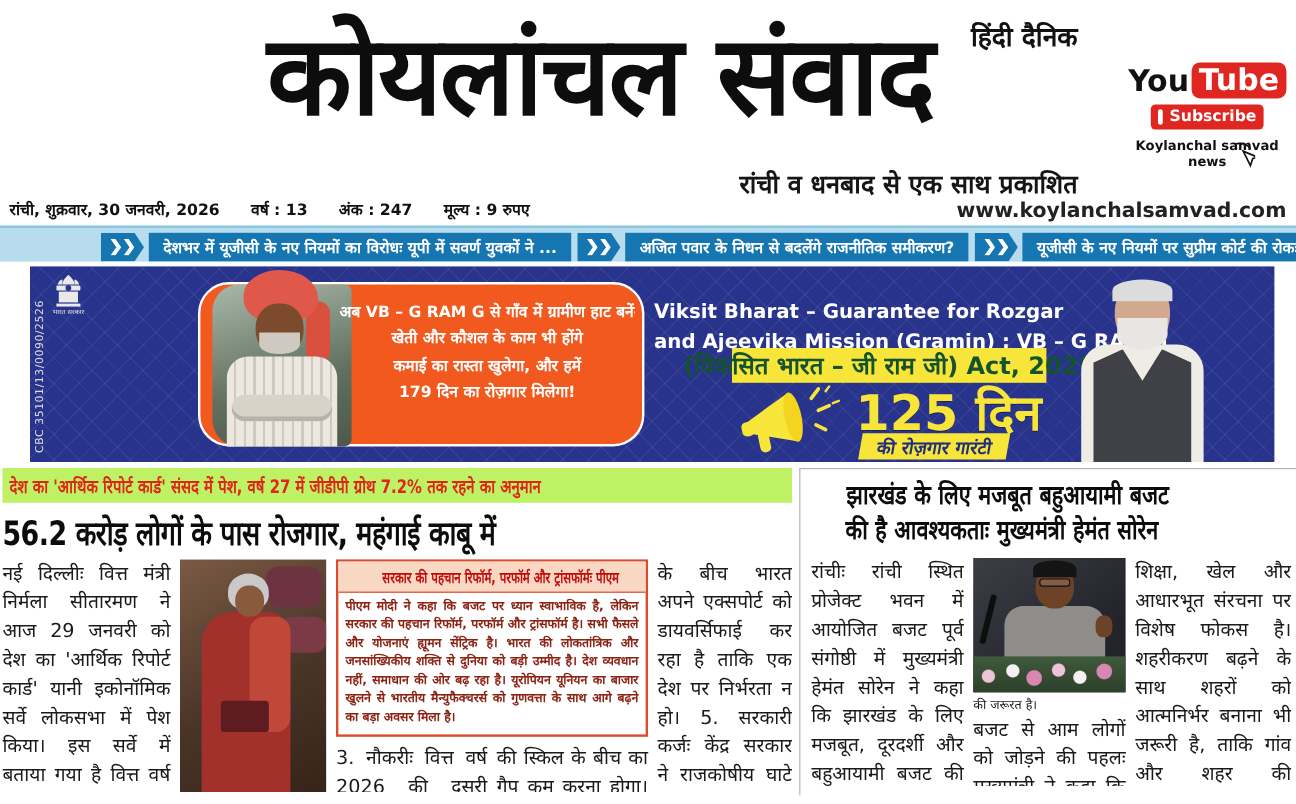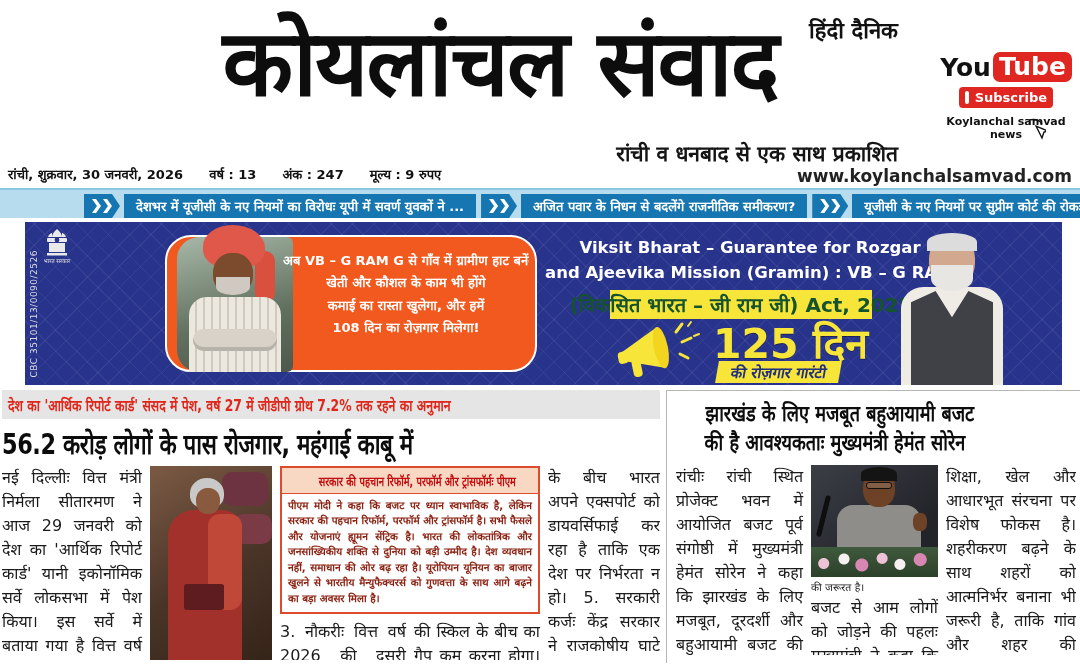--- a/index.html
+++ b/index.html
@@ -47,37 +47,37 @@
   
   .farmer { position:absolute; left:10px; top:-12px; width:116px; height:147px; }
   .farmer .bgx { position:absolute; left:0; top:12px; right:0; bottom:0; background:linear-gradient(165deg,#a8b8a8,#61705f 60%,#4c584c); border-radius:22px 6px 6px 22px; }
   .farmer .turban { position:absolute; left:26px; top:0; width:62px; height:44px; background:#e0584a; border-radius:55% 60% 50% 50%; }
   .farmer .tturb { position:absolute; left:78px; top:26px; width:20px; height:52px; background:#d9503f; border-radius:10px; }
   .farmer .face { position:absolute; left:36px; top:28px; width:40px; height:42px; background:#7c4a2c; border-radius:46%; }
   .farmer .beard { position:absolute; left:39px; top:52px; width:34px; height:18px; background:#cfc9c2; border-radius:0 0 46% 46%; }
   .farmer .shirt { position:absolute; left:12px; top:72px; width:92px; height:75px; background:repeating-linear-gradient(90deg,#ece8e0 0 6px,#cfc9bf 6px 8px); border-radius:18px 18px 0 0; }
   .farmer .arms { position:absolute; left:16px; top:104px; width:84px; height:22px; background:#d8d2c8; border-radius:12px; box-shadow:inset 0 -4px 0 rgba(0,0,0,.15); }
   
-  .scheme { position:absolute; left:520px; top:14px; width:410px; text-align:center; color:#fff; font-weight:bold; font-size:16.5px; line-height:1.5; white-space:nowrap; }
+  .scheme { position:absolute; left:520px; top:26px; width:410px; text-align:left; color:#fff; font-weight:bold; font-size:16.5px; line-height:1.5; white-space:nowrap; }
   .actbox { position:absolute; left:585px; top:68px; width:262px; height:29px; background:#f8e53a; color:#14532d; font-weight:bold; font-size:20px; display:flex; align-items:center; justify-content:center; white-space:nowrap; }
   .mega { position:absolute; left:585px; top:98px; }
   .days-big { position:absolute; left:688px; top:92px; font-size:41px; font-weight:bold; color:#f8e53a; white-space:nowrap; text-shadow:0 1px 0 #00000055; }
   .days-sub { position:absolute; left:692px; top:139px; background:#f8e53a; color:#202f80; font-weight:bold; font-size:15px; padding:1px 14px; transform:skewX(-10deg); white-space:nowrap; }
   
   .modi { position:absolute; right:52px; bottom:0; width:115px; height:150px; }
   .modi .head { position:absolute; left:34px; top:0; width:46px; height:52px; background:#d2a98e; border-radius:46%; }
   .modi .hair { position:absolute; left:32px; top:-2px; width:50px; height:18px; background:#dcdcdc; border-radius:50% 50% 0 0; }
   .modi .beard { position:absolute; left:36px; top:30px; width:42px; height:26px; background:#e8e6e2; border-radius:0 0 48% 48%; }
   .modi .kurta { position:absolute; left:6px; top:52px; width:102px; height:98px; background:#efece6; border-radius:22px 22px 0 0; }
   .modi .vest { position:absolute; left:16px; top:56px; width:82px; height:94px; background:#3f4147; clip-path:polygon(0 12%,30% 0,50% 28%,70% 0,100% 12%,100% 100%,0 100%); }
 
   
   .content { display:flex; margin-top:5px; height:273px; overflow:hidden; }
   .main-art { width:660px; flex:0 0 660px; padding-left:2px; }
-  .kicker { background:#e5e5e5; padding:3px 6px; height:29px; overflow:hidden; display:flex; align-items:center; }
+  .kicker { background:#bef264; padding:3px 6px; height:29px; overflow:hidden; display:flex; align-items:center; }
   .kicker span { color:#e0261a; font-weight:bold; font-size:15.5px; white-space:nowrap; display:inline-block; transform:scaleX(.8); transform-origin:left center; }
   .headline { margin:5px 0 2px; overflow:hidden; height:40px; }
   .headline span { font-size:28px; font-weight:bold; color:#0c0c0c; white-space:nowrap; display:inline-block; transform:scaleX(.8); transform-origin:left center; letter-spacing:-.5px; }
   .cols { display:flex; gap:8px; height:194px; overflow:hidden; }
   .ptxt { font-size:16px; line-height:1.5; text-align:justify; color:#1a1a1a; }
   .c1 { width:140px; flex:0 0 140px; }
   .cphoto { width:122px; flex:0 0 122px; position:relative; overflow:hidden; }
   .cwide { width:260px; flex:0 0 260px; }
   .pmbox { border:2px solid #dd4b2e; }
   .pmbox-h { background:#f8d7c3; border-bottom:1px solid #dd4b2e; text-align:center; padding:3px 2px; overflow:hidden; }
@@ -203,21 +203,21 @@
           <div class="turban"></div>
         <div class="face"></div>
           <div class="beard"></div>
           <div class="shirt"></div>
           <div class="arms"></div>
       </div>
       <div class="obox-text">
         <div>अब VB – G RAM G से गाँव में ग्रामीण हाट बनेंगें,</div>
         <div>खेती और कौशल के काम भी होंगे</div>
         <div>कमाई का रास्ता खुलेगा, और हमें</div>
-        <div>108 दिन का रोज़गार मिलेगा!</div>
+        <div>179 दिन का रोज़गार मिलेगा!</div>
       </div>
     </div>
 
     <div class="scheme">
       <div>Viksit Bharat – Guarantee for Rozgar</div>
       <div>and Ajeevika Mission (Gramin) : VB – G RAM G</div>
     </div>
     <div class="actbox">(विकसित भारत – जी राम जी) Act, 2025</div>
 
     <svg class="mega" width="92" height="62" viewBox="0 0 92 62">

